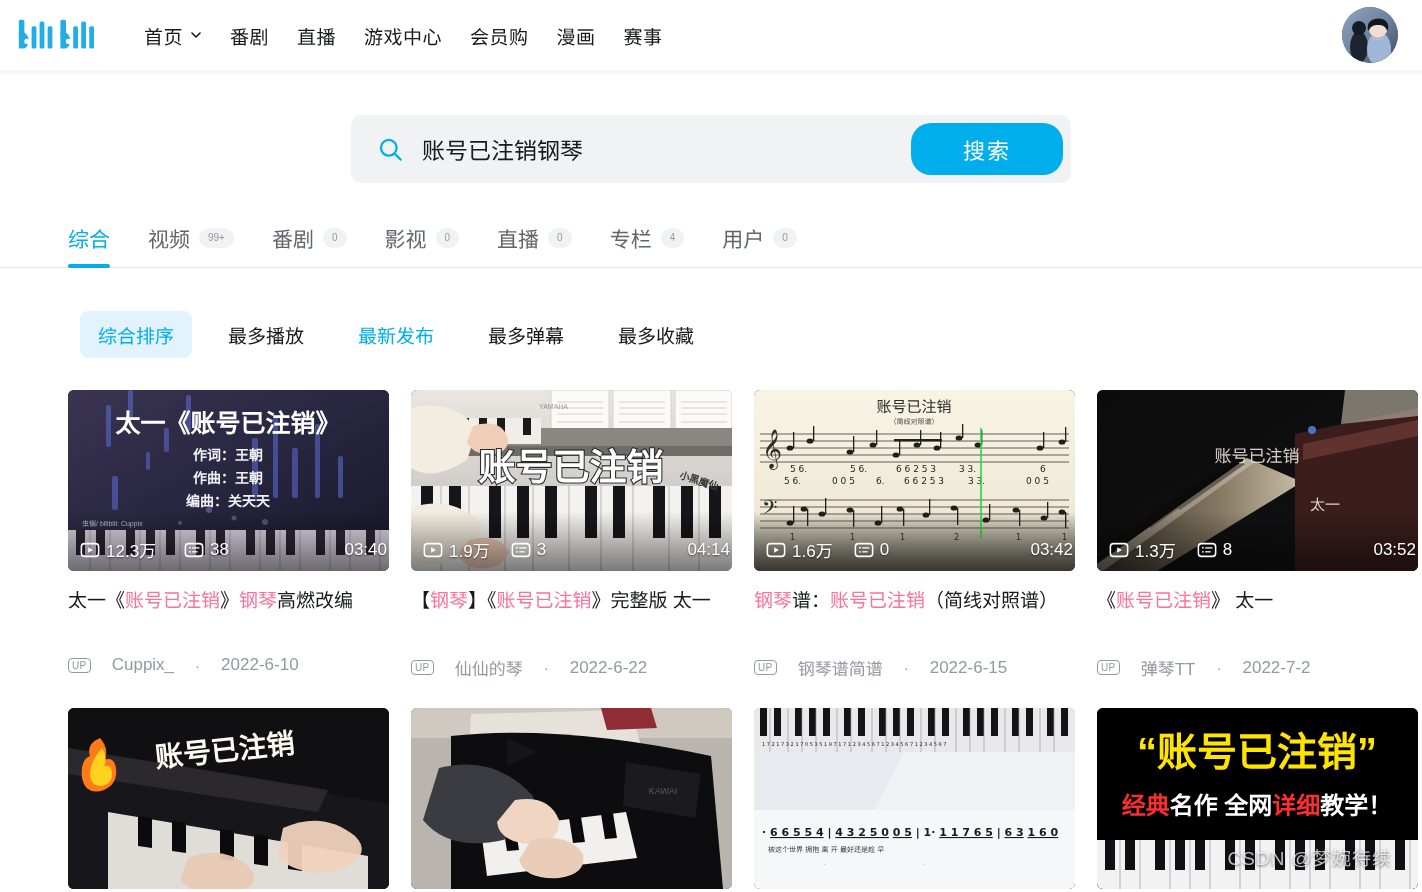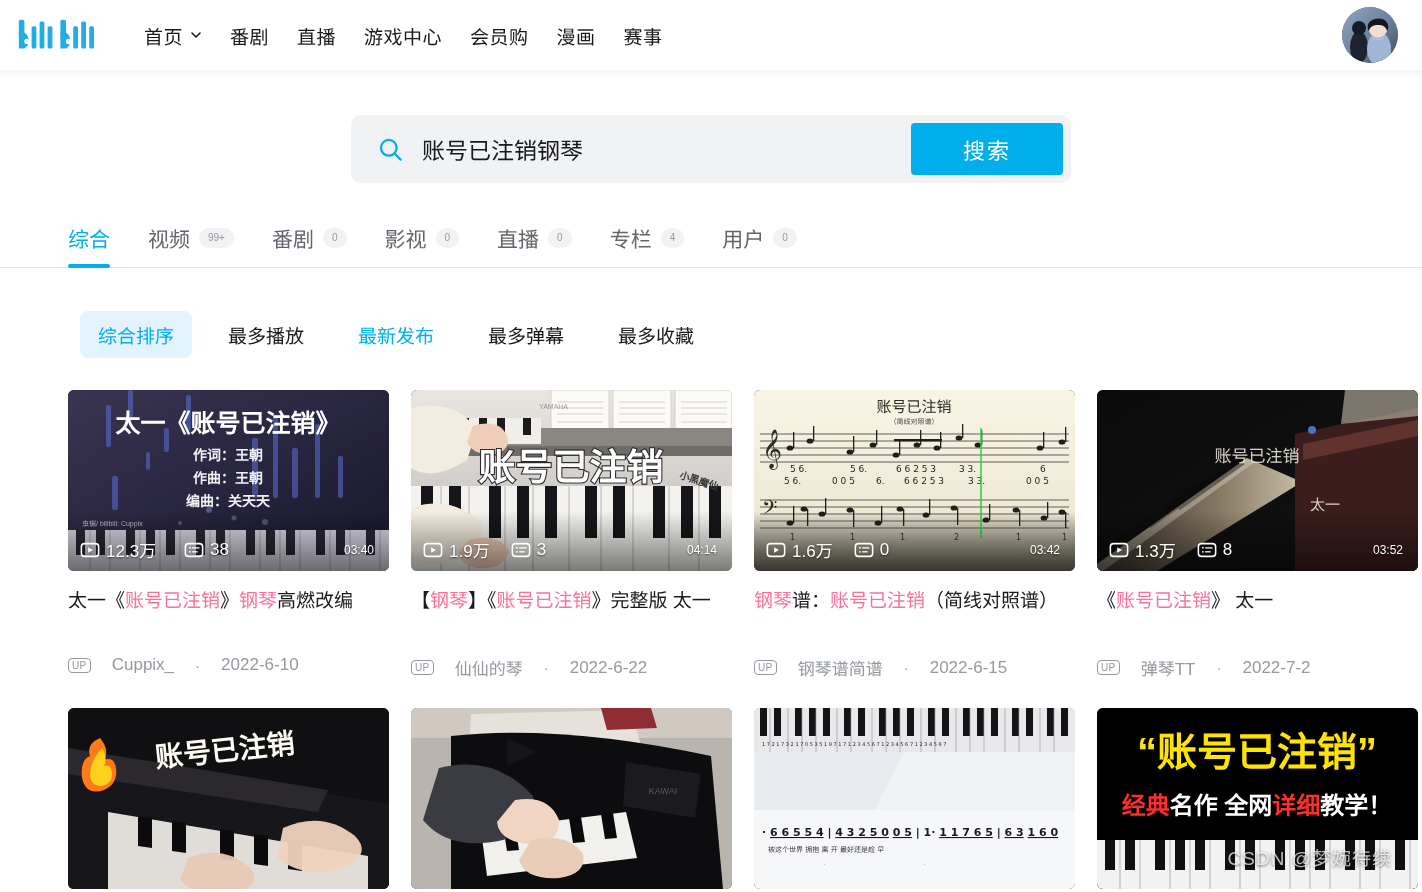--- a/index.html
+++ b/index.html
@@ -47,21 +47,21 @@
   }
   .search-icon { width:27px; height:27px; flex:none; }
   .search-input {
     flex:1; border:none; outline:none; background:transparent;
     font-size:23px; color:#18191c; margin-left:18px;
     font-family:Liberation Sans, sans-serif;
   }
   .search-input::placeholder{ color:#9499a0; }
   .search-btn {
     width:152px; height:52px; background:#00aeec; color:#fff;
-    border:none; border-radius:4px; font-size:22px; cursor:pointer;
+    border:none; border-radius:20px; font-size:22px; cursor:pointer;
     font-family:"Liberation Sans","DejaVu Sans",sans-serif;
     letter-spacing:2px;
   }
 
   
   .tabs {
     display:flex; align-items:flex-end; gap:38px;
     padding:0 0 0 68px; margin-top:28px;
     border-bottom:1px solid #e3e5e7; height:57px;
   }
@@ -99,27 +99,27 @@
     width:321px; height:181px; border-radius:6px; overflow:hidden;
     position:relative; background:#222;
   }
   .thumb svg{ display:block; width:321px; height:181px; }
   .thumb-overlay {
     position:absolute; left:0; right:0; bottom:0; height:60px;
     background:linear-gradient(to top, rgba(0,0,0,.5), rgba(0,0,0,0));
     pointer-events:none;
   }
   .stats {
-    position:absolute; left:12px; bottom:9px; right:15px;
+    position:absolute; left:12px; bottom:9px; right:2px;
     display:flex; align-items:center; gap:7px;
     color:#fff; font-size:17px; text-shadow:0 1px 2px rgba(0,0,0,.55);
   }
   .stat { display:flex; align-items:center; gap:6px; }
   .stat svg { width:20px; height:20px; display:block; }
-  .dur { margin-left:auto; font-size:12px;text-align:right; }
+  .dur { margin-left:auto; font-size:17px;text-align:right; }
 
   .card-title {
     font-size:19px; line-height:32px; color:#18191c;
     margin-top:14px; height:64px; overflow:hidden;
     display:-webkit-box; -webkit-line-clamp:2; -webkit-box-orient:vertical;
   }
   .card-title .hl { color:#fb7299; }
   .card-meta {
     display:flex; align-items:center; gap:21px; margin-top:6px;
     color:#9499a0; font-size:17px;

